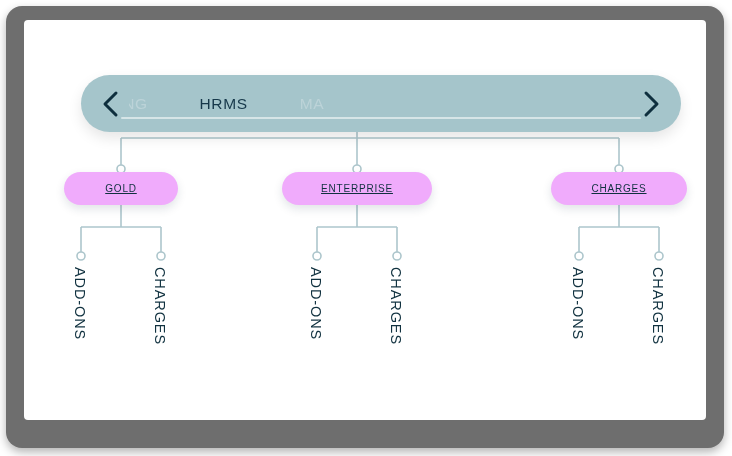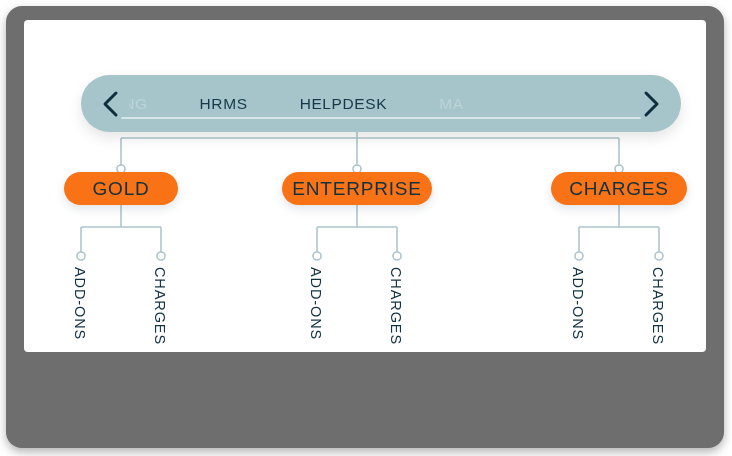--- a/index.html
+++ b/index.html
@@ -22,21 +22,21 @@
     height: 442px;
     background: #6e6e6e;
     border-radius: 16px;
     box-shadow: 0 4px 10px rgba(0,0,0,0.30);
   }
   #device-screen {
     position: absolute;
     left: 18px;
     top: 14px;
     width: 682px;
-    height: 332px;
+    height: 400px;
     background: #ffffff;
     border-radius: 4px;
     overflow: hidden;
   }
 
   
   #tabbar {
     position: absolute;
     left: 57px;
     top: 55px;
@@ -121,30 +121,31 @@
     top: 0;
     width: 682px;
     height: 400px;
   }
 
   
   .plan-node {
     position: absolute;
     height: 33px;
     border-radius: 17px;
-    background: #f97316;
+    background: #f0abfc;
     box-shadow: 0 4px 10px rgba(20,50,70,0.13);
     display: flex;
     align-items: center;
     justify-content: center;
-    font-size: 19px;
+    font-size: 10px;
     letter-spacing: 0.8px;
     color: #10313f;
     cursor: pointer;
     z-index: 3;
+    text-decoration: underline;
   }
 
   
   .leaf-label {
     position: absolute;
     font-size: 14.5px;
     letter-spacing: 0.9px;
     color: #10313f;
     white-space: nowrap;
     transform-origin: 0 0;
@@ -218,23 +219,20 @@
 
           <div class="tab-item faded">
             <span>LING</span>
           </div>
 
           <div class="tab-item">
             <span>HRMS</span>
           </div>
 
 
-          <div class="tab-item">
-            <span>HELPDESK</span>
-          </div>
 
           <div class="tab-item faded">
             <span>MA</span>
           </div>
 
         </div>
       </div>
 
       <div id="tab-arrow-next" class="tab-arrow">
         <span>

